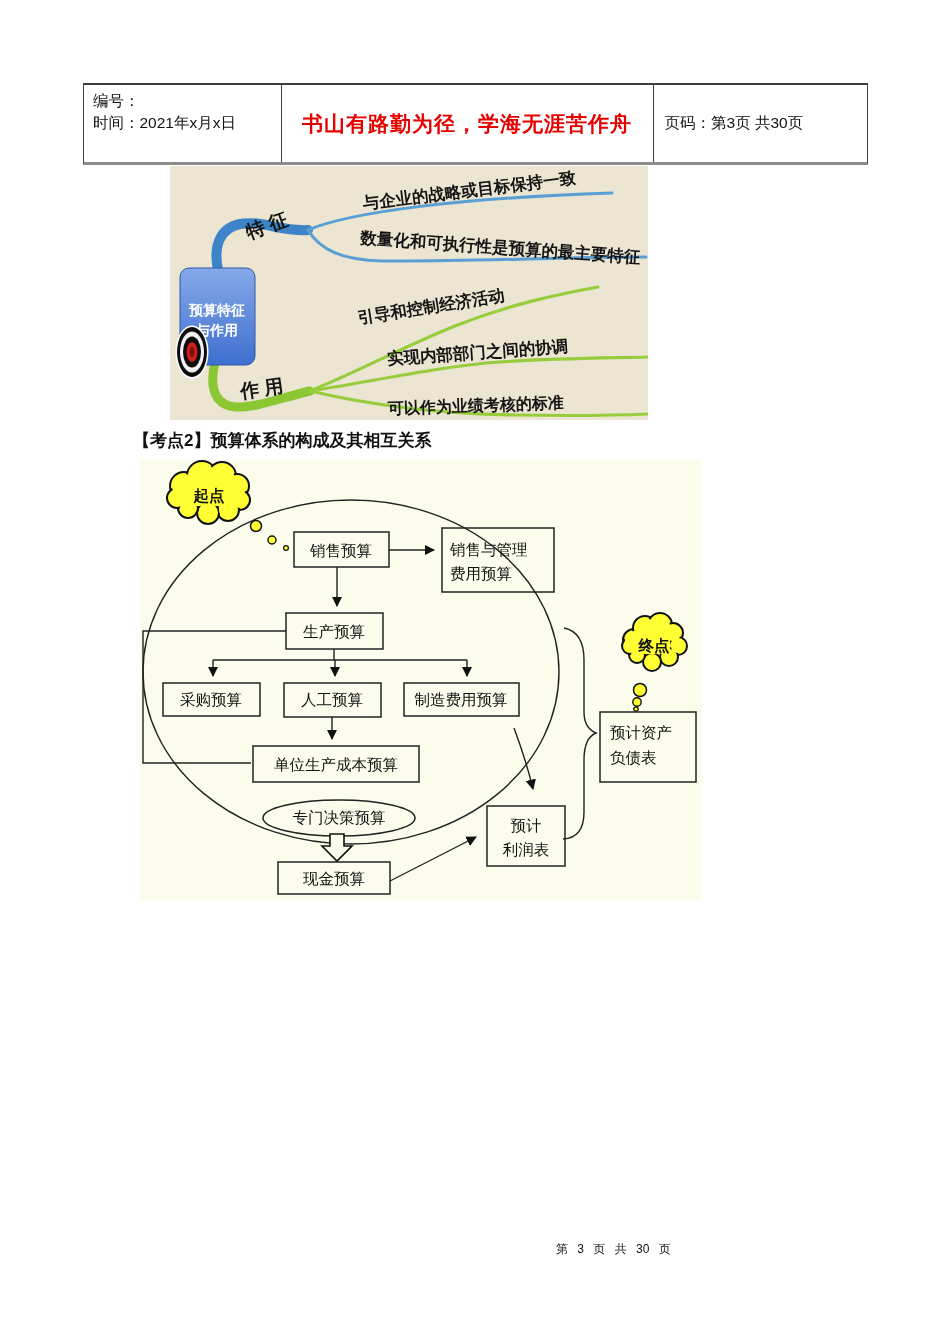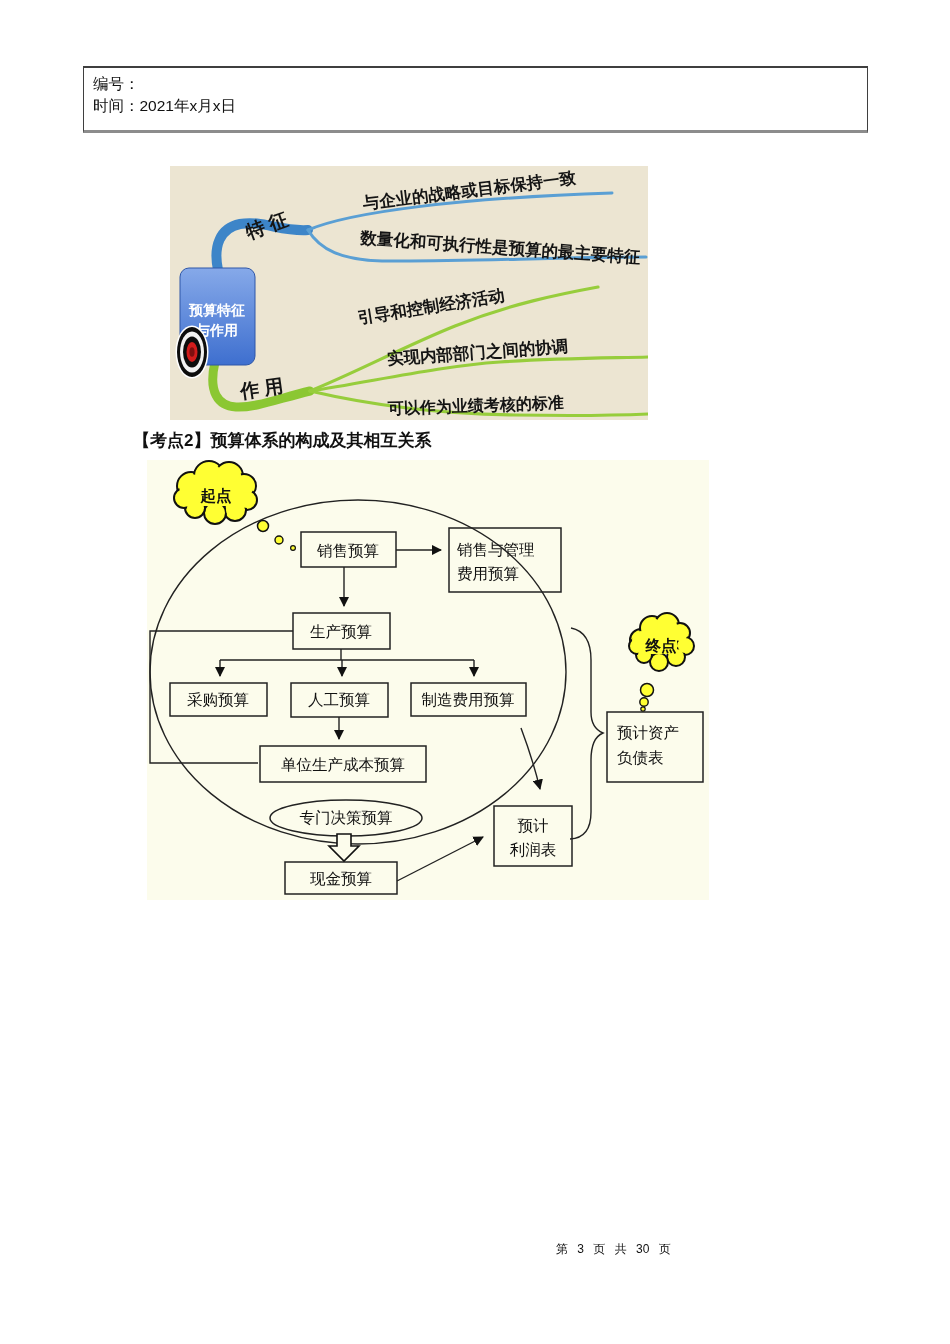--- a/index.html
+++ b/index.html
@@ -1,56 +1,62 @@
 <!DOCTYPE html>
 <html><head>
 <meta charset="utf-8">
 <style>
   html,body{margin:0;padding:0;background:#fff;}
   body{font-family:"Liberation Sans","DejaVu Sans",sans-serif;color:#111;}
   .page{position:relative;width:950px;height:1344px;background:#ffffff;overflow:hidden;}
 
   
-  .hdr-table{position:absolute;left:83px;top:66px;width:785px;height:67px;
+  .hdr-table{position:absolute;left:83px;top:83px;width:785px;height:82px;
     border-top:2px solid #3f3f3f;border-left:1.6px solid #3f3f3f;border-right:1.6px solid #3f3f3f;
     border-bottom:3px solid #8c8c8c;display:flex;box-sizing:border-box;}
   .hdr-cell{box-sizing:border-box;height:100%;}
   .hdr-cell1{width:197px;padding:5px 0 0 9px;font-size:15.5px;line-height:1.42;}
   .hdr-cell2{width:373px;border-left:1.6px solid #3f3f3f;display:flex;align-items:center;justify-content:center;}
   .hdr-cell3{width:215px;border-left:1.6px solid #3f3f3f;display:flex;align-items:center;padding-left:11px;font-size:15.5px;}
   .motto{color:#e60000;font-weight:bold;font-size:21px;letter-spacing:1px;white-space:nowrap;}
 
   
   .mindmap{position:absolute;left:170px;top:166px;width:478px;height:254px;background:#ece5d2;overflow:hidden;}
   .mindmap svg{position:absolute;left:0;top:0;}
   .mm-text{font-weight:bold;fill:#141414;}
   .mm-node-text{fill:#ffffff;font-weight:bold;font-size:14px;}
 
   
   .heading{position:absolute;left:133px;top:429px;font-size:17px;font-weight:bold;white-space:nowrap;text-align:center;}
 
   
-  .flowchart{position:absolute;left:147px;top:460px;width:562px;height:440px;overflow:hidden;}
+  .flowchart{position:absolute;left:140px;top:460px;width:562px;height:440px;overflow:hidden;}
   .fc-text{font-size:15.5px;fill:#111;font-weight:500;}
   .fc-cloud-text{font-size:15.5px;fill:#111;font-weight:600;}
   .fc-line{stroke:#222;stroke-width:1.4;fill:none;}
   .fc-box{stroke:#222;stroke-width:1.5;fill:none;}
 
   
   .footer{position:absolute;left:556px;top:1241px;font-size:12px;word-spacing:6px;white-space:nowrap;}
 </style>
 </head>
 <body>
 
 <div class="page">
 
   <div class="hdr-table">
     <div class="hdr-cell hdr-cell1">
       <div>编号：</div>
       <div>时间：2021年x月x日</div>
+    </div>
+    <div class="hdr-cell hdr-cell2">
+      <span class="motto">书山有路勤为径，学海无涯苦作舟</span>
+    </div>
+    <div class="hdr-cell hdr-cell3">
+      <span>页码：第3页 共30页</span>
     </div>
   </div>
 
   <div class="mindmap">
     <svg width="478" height="254" viewBox="0 0 478 254">
       <defs>
         <linearGradient id="nodeGrad" x1="0" y1="0" x2="0" y2="1">
           <stop offset="0" stop-color="#86a9e9"></stop>
           <stop offset="1" stop-color="#3e6fcf"></stop>
         </linearGradient>

